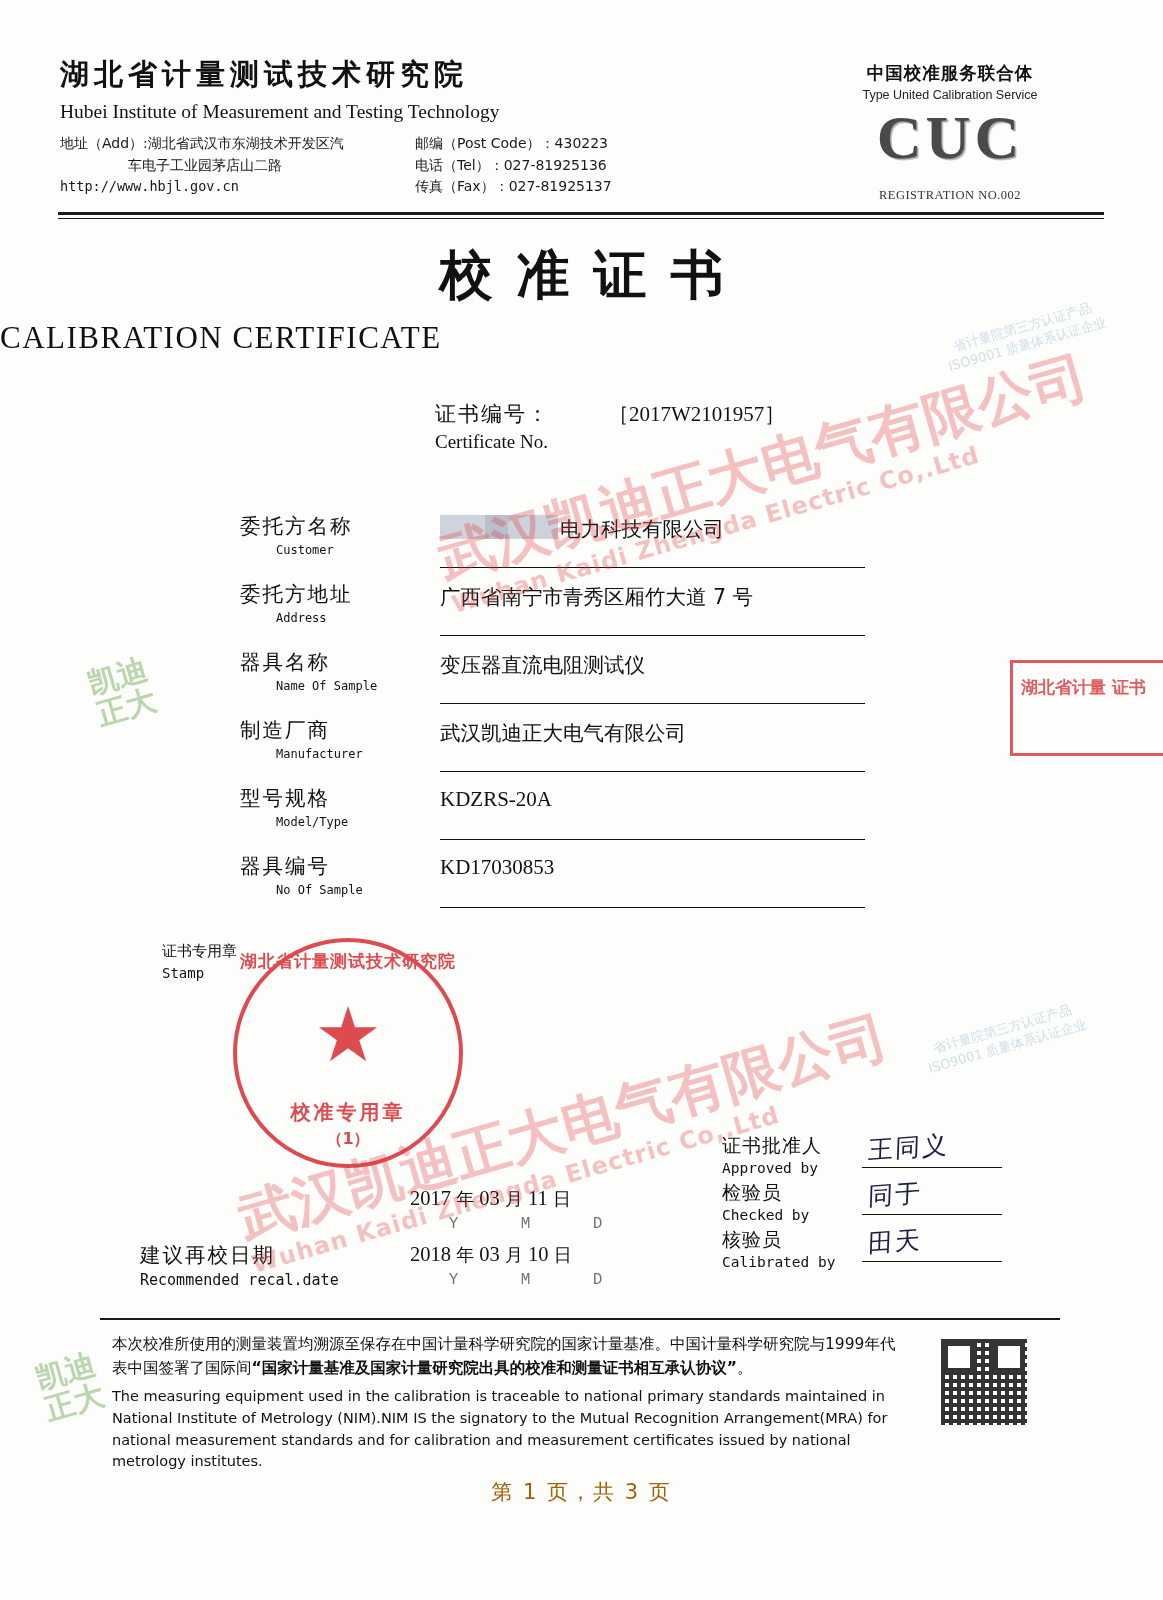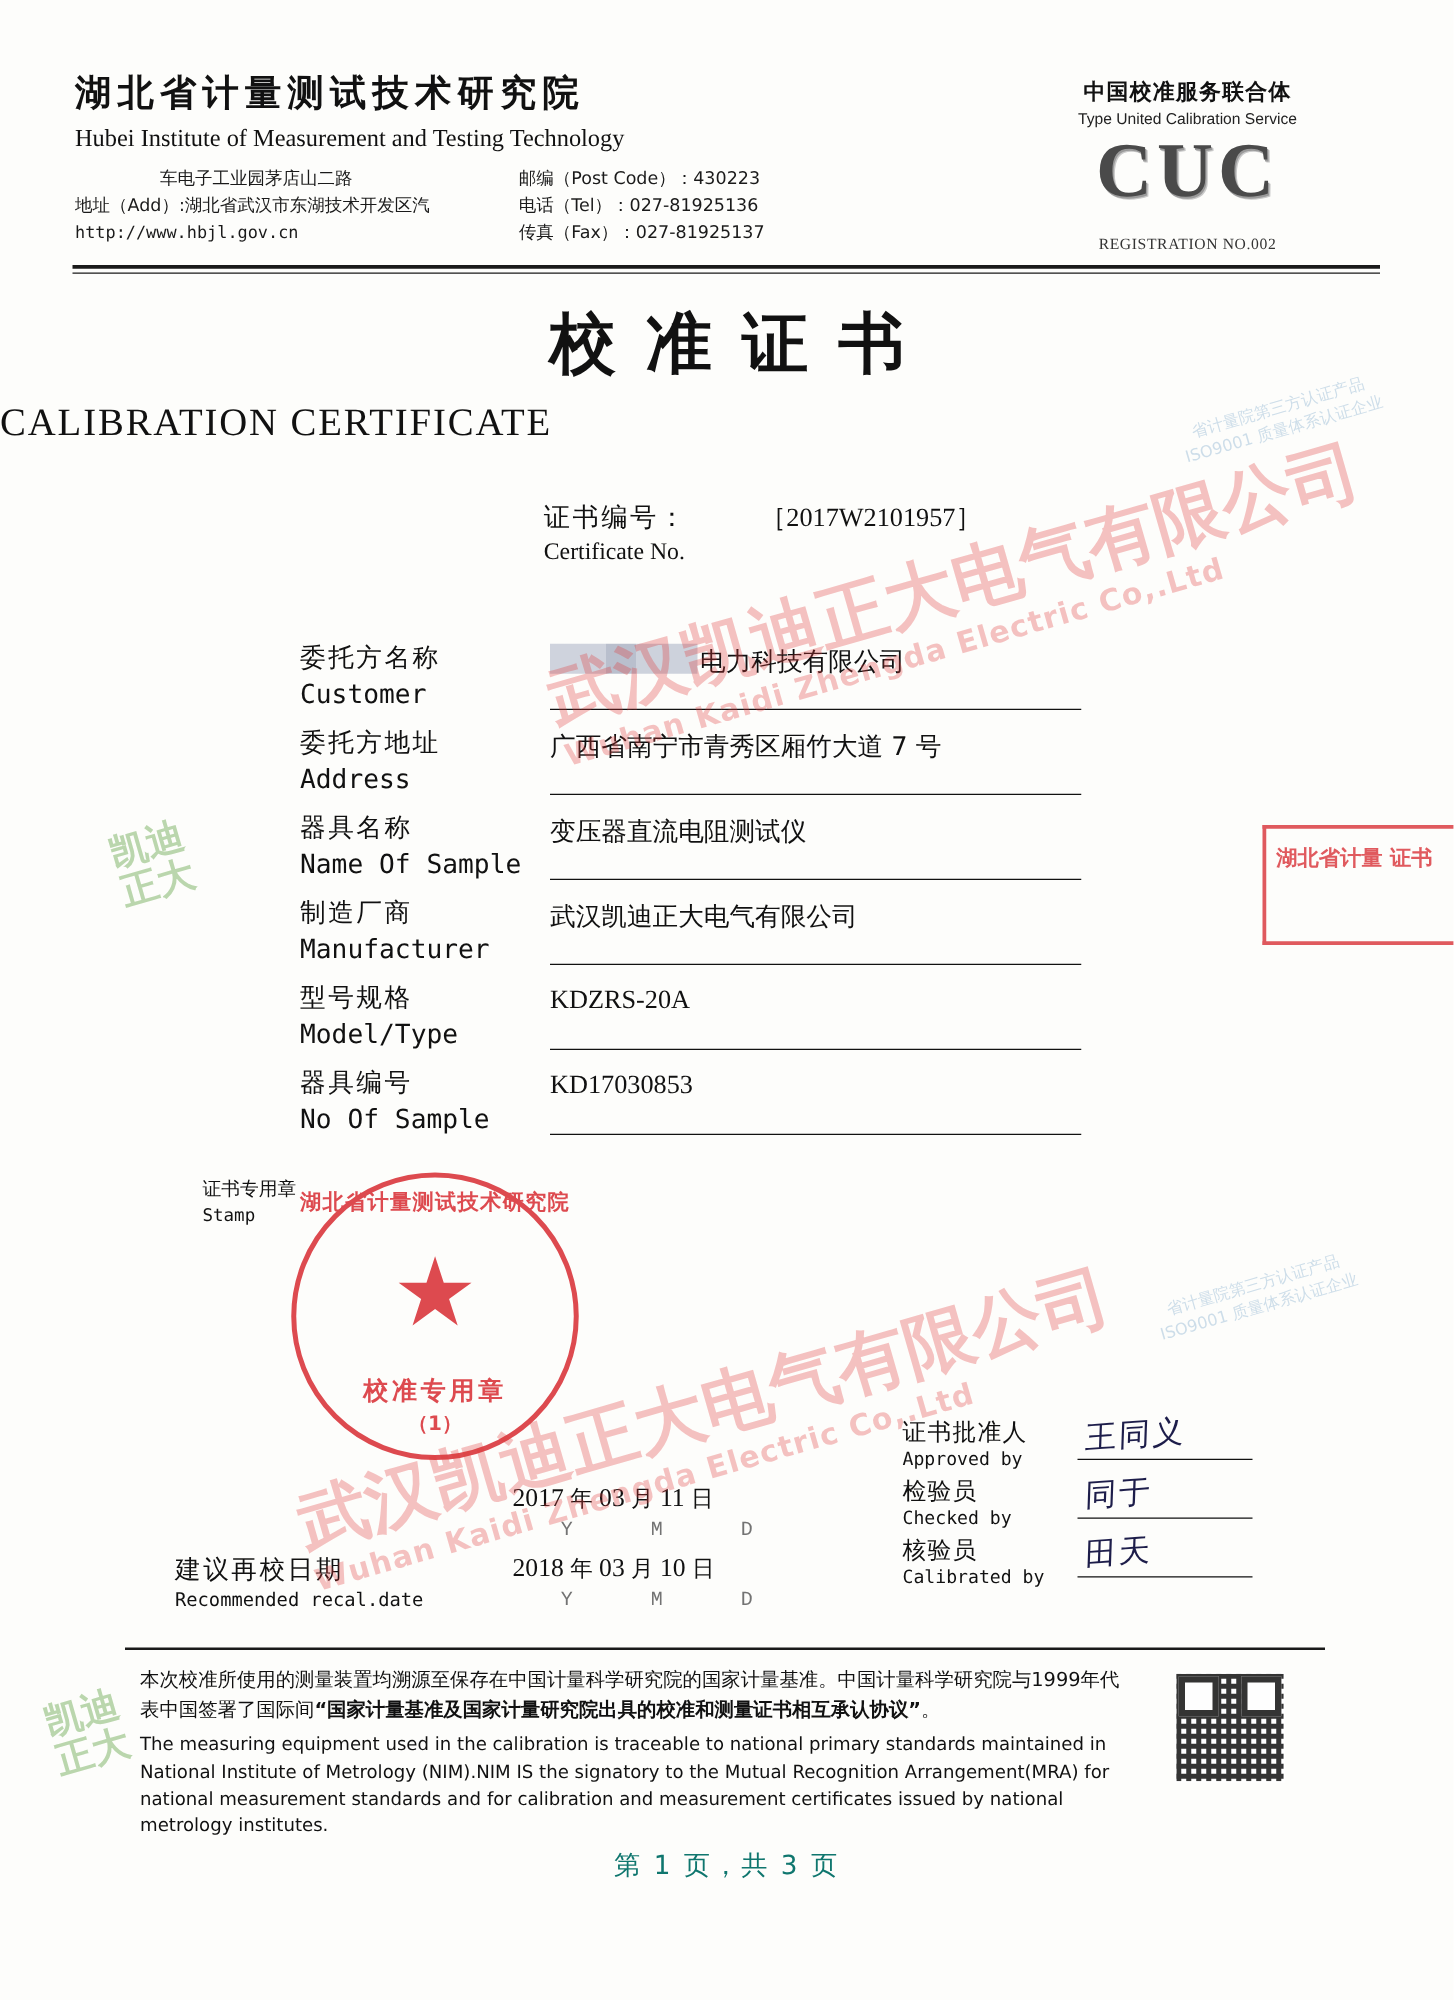--- a/index.html
+++ b/index.html
@@ -197,24 +197,25 @@
     width: 178px;
   }
   .lbl-cn {
     font-family: "DejaVu Sans", sans-serif;
     font-size: 20.5px;
     letter-spacing: 2px;
     color: #111;
   }
   .lbl-en {
     font-family: "DejaVu Sans Mono", monospace;
-    font-size: 21px;
+    font-size: 12px;
     margin-top: 3px;
     color: #111;
     white-space: nowrap;
+    margin-left: 36px;
   }
   .field-value {
     position: absolute;
     left: 200px;
     top: 3px;
     width: 425px;
     height: 52px;
     border-bottom: 1.5px solid #111;
     font-family: "DejaVu Sans", sans-serif;
     font-size: 20.5px;
@@ -438,21 +439,21 @@
 
   .pagenum {
     position: absolute;
     left: 0;
     top: 1478px;
     width: 1163px;
     text-align: center;
     font-family: "DejaVu Sans", sans-serif;
     font-size: 21px;
     letter-spacing: 2px;
-    color: #0f766e;
+    color: #a16207;
   }
 
   
   .wm {
     position: absolute;
     pointer-events: none;
     font-family: "DejaVu Sans", sans-serif;
     font-weight: bold;
     color: #e03a3a;
     opacity: 0.30;
@@ -512,24 +513,24 @@
 
 <div id="page">
 
   <div class="header">
     <div class="hdr-left">
       <div class="org-cn">湖北省计量测试技术研究院</div>
       <div class="org-en">Hubei Institute of Measurement and Testing Technology</div>
       <div class="contact">
         <div class="contact-grid">
           <div class="contact-col-a">
-            <div style="padding-left:68px">车电子工业园茅店山二路</div>
             <div>
               <span>地址（Add）:</span><span>湖北省武汉市东湖技术开发区汽</span>
             </div>
+            <div style="padding-left:68px">车电子工业园茅店山二路</div>
             <div class="mono">http://www.hbjl.gov.cn</div>
           </div>
           <div class="contact-col-b">
             <div>邮编（Post Code）：430223</div>
             <div>电话（Tel）：027-81925136</div>
             <div>传真（Fax）：027-81925137</div>
           </div>
         </div>
       </div>
     </div>

